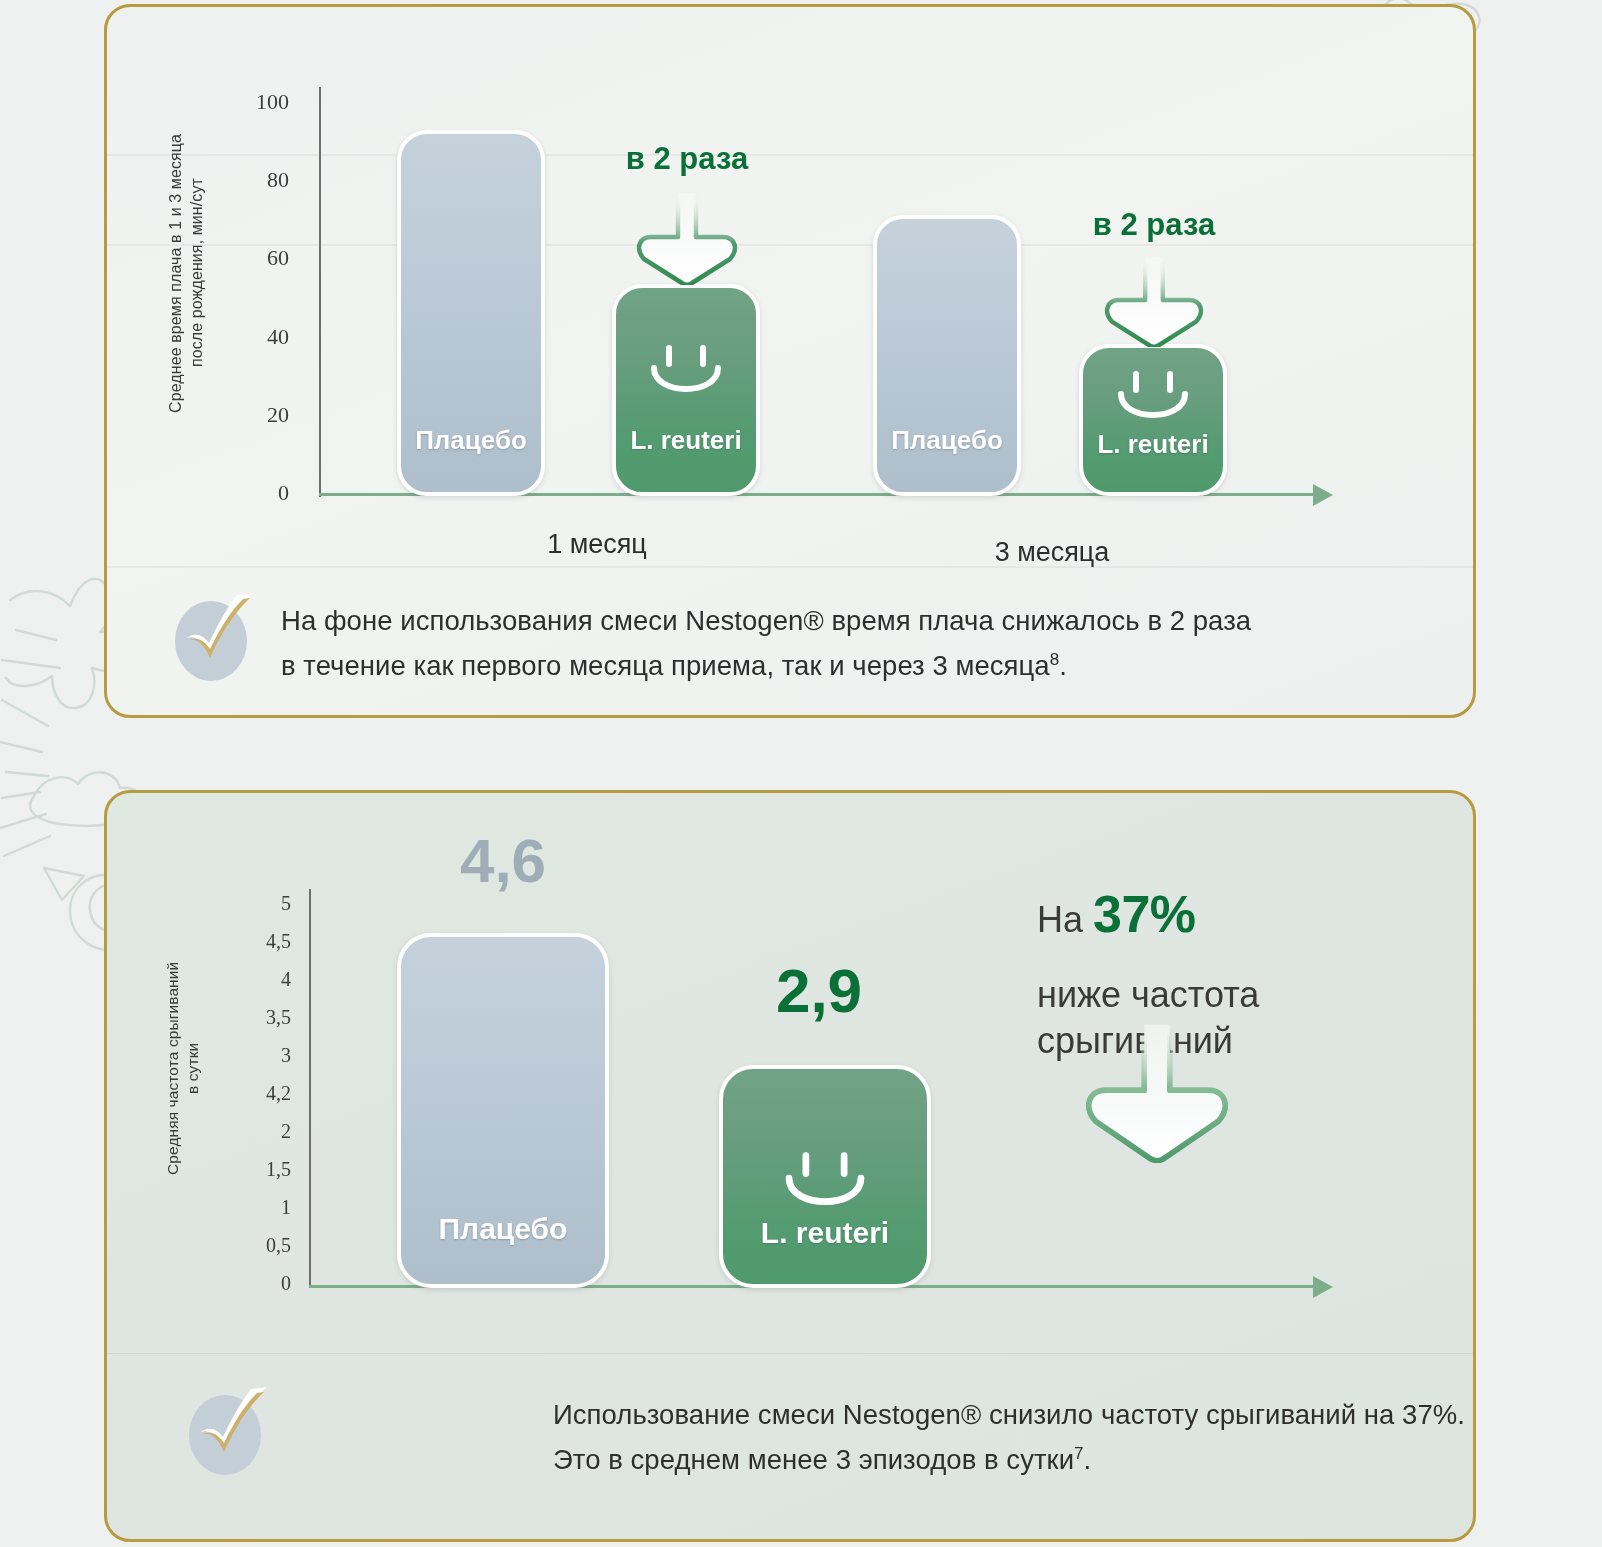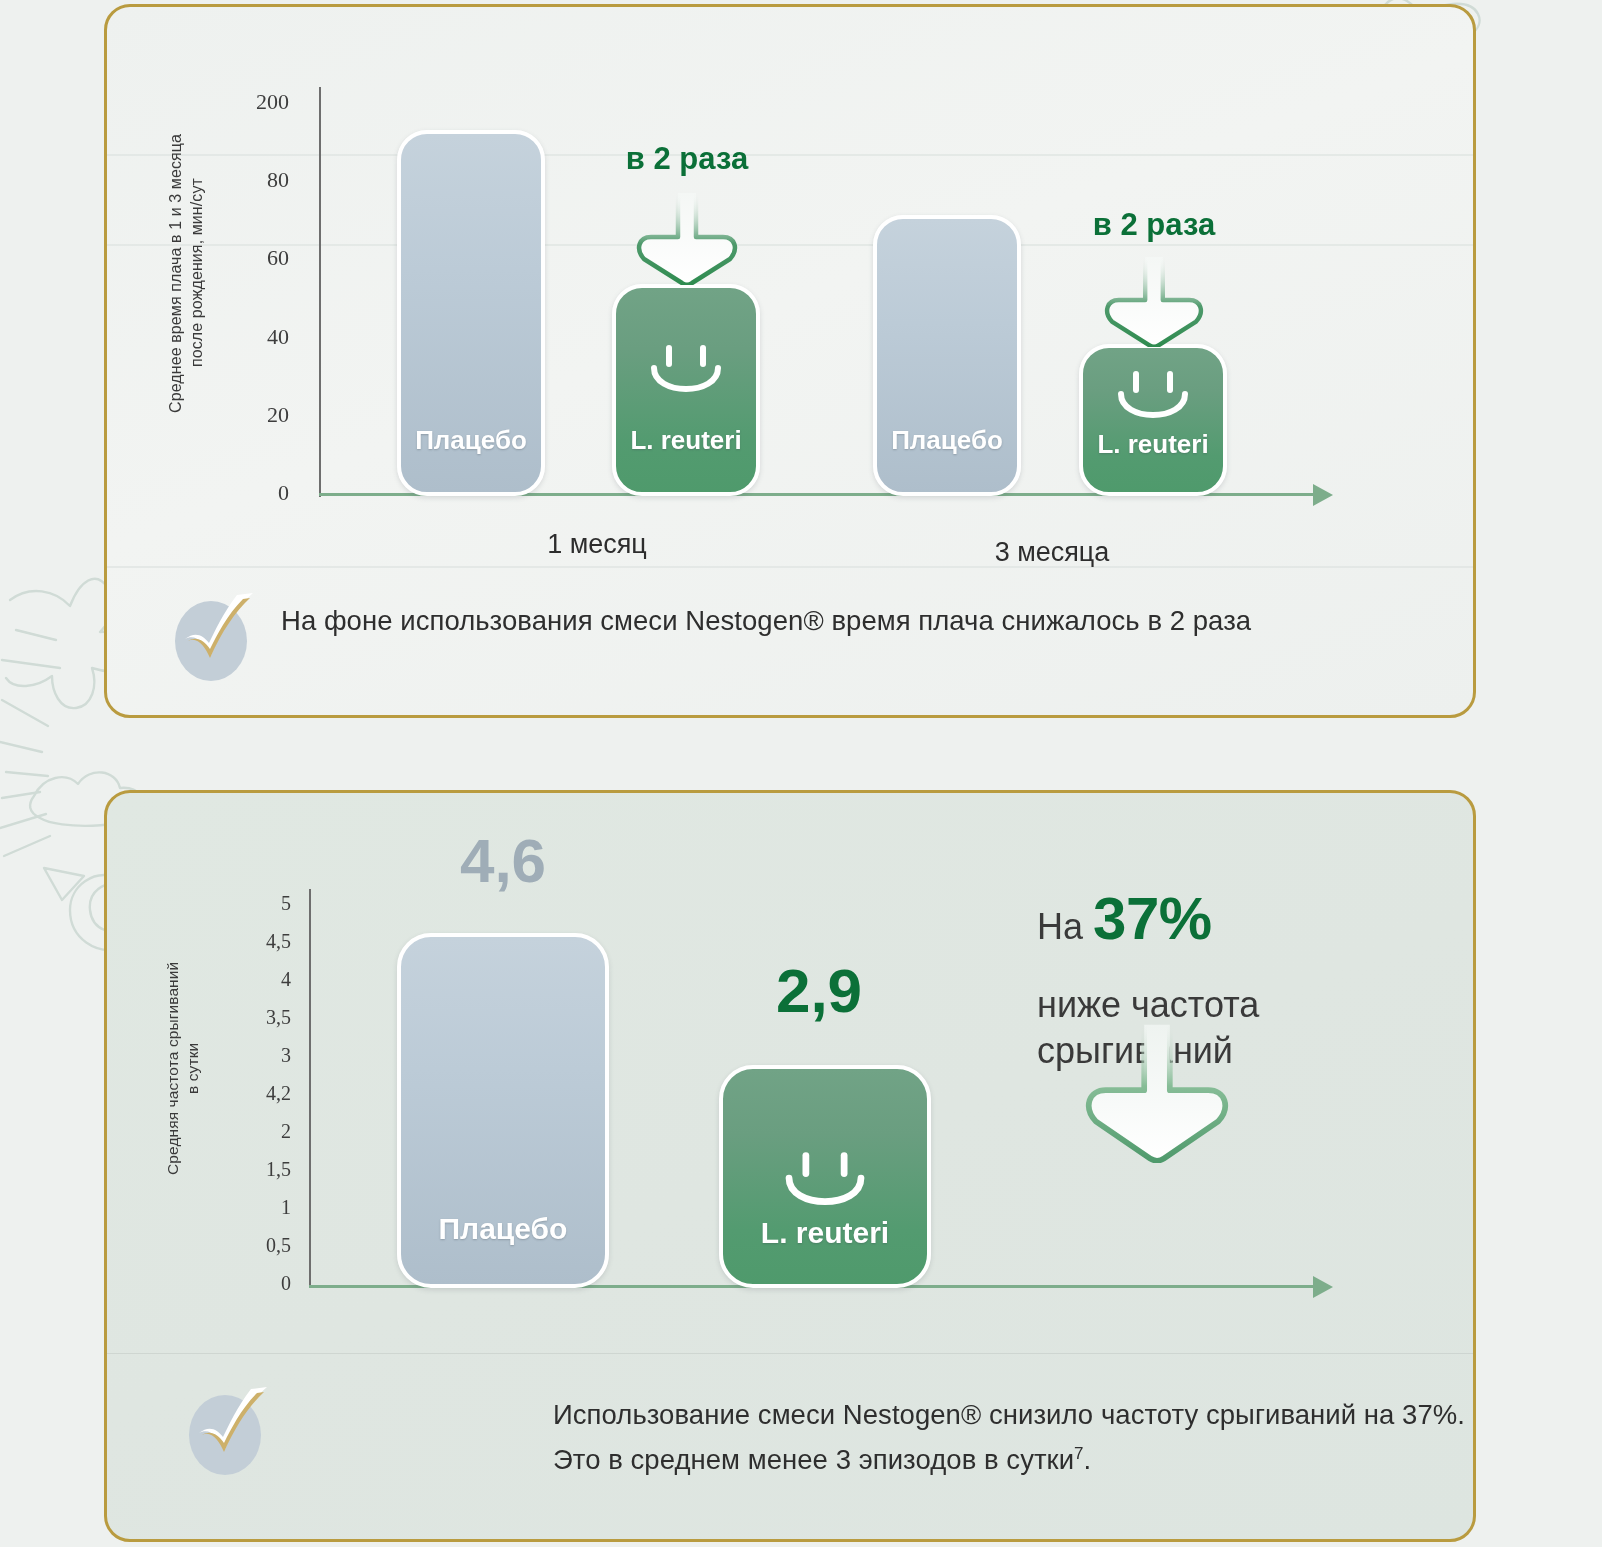--- a/index.html
+++ b/index.html
@@ -144,21 +144,21 @@
   .callout { position: absolute; }
   .callout-line {
     color: #3a3a3a;
     font-size: 36px;
     line-height: 1.28;
     white-space: nowrap;
   }
   .callout-pct {
     color: #0b7038;
     font-weight: bold;
-    font-size: 60px;
+    font-size: 52px;
     letter-spacing: -.5px;
   }
   .callout-na { font-size: 36px; color: #3a3a3a; }
 
   
   .caption-row { position: absolute; display: flex; align-items: flex-start; }
   .check-badge { position: relative; flex: 0 0 auto; }
   .caption-text {
     color: #2e2e2e;
     font-size: 27.5px;
@@ -247,21 +247,21 @@
       <path d="M0 560 L 1372 560"></path>
     </svg>
   </div>
 
   <div class="chart" style="left:0; top:0; width:1372px; height:560px;">
 
     <div class="y-axis-title" style="left:58px; top:66px; height:400px; width:44px;">Среднее время плача в 1 и 3 месяца
 после рождения, мин/сут</div>
 
     <div class="y-ticks" style="left:120px; top:0; width:62px; height:560px; font-size:22px;">
-      <div class="y-tick" style="top:95px;">200</div>
+      <div class="y-tick" style="top:95px;">100</div>
       <div class="y-tick" style="top:173px;font-family:Liberation Serif, serif;">80</div>
       <div class="y-tick" style="top:251px;">60</div>
       <div class="y-tick" style="top:330px;">40</div>
       <div class="y-tick" style="top:408px;">20</div>
       <div class="y-tick" style="top:486px;">0</div>
     </div>
 
     <div class="y-line" style="left:212px; top:80px; height:410px;"></div>
 
     <div class="x-line" style="left:212px; top:486px; width:1000px;"></div>
@@ -333,20 +333,23 @@
       <svg width="84" height="90" viewBox="0 0 84 90" fill="none">
         <ellipse cx="40" cy="48" rx="36" ry="40" fill="#c3ced7"></ellipse>
         <path d="M14 46 C 24 40, 34 50, 40 62 C 52 34, 66 14, 82 0
                  L 66 2 C 52 20, 44 38, 38 50 C 32 42, 24 38, 14 46 Z" fill="#ffffff"></path>
         <path d="M17 48 C 26 43, 34 53, 39 65 C 51 38, 64 19, 79 5
                  L 72 6 C 56 22, 46 42, 39 56 C 33 47, 25 43, 17 48 Z" fill="#cdb06a"></path>
       </svg>
     </div>
     <div style="padding-top:6px;">
       <div class="caption-text">На фоне использования смеси Nestogen® время плача снижалось в 2 раза</div>
+      <div class="caption-text">
+        <span>в течение как первого месяца приема, так и через 3 месяца</span><sup>8</sup><span>.</span>
+      </div>
     </div>
   </div>
 </div>
 
 <div class="card card-2">
 
   <div class="chart" style="left:0; top:0; width:1372px; height:560px;">
 
     <div class="y-axis-title" style="left:56px; top:110px; height:330px; width:44px; font-size:15.5px;">Средняя частота срыгиваний
 в сутки</div>

